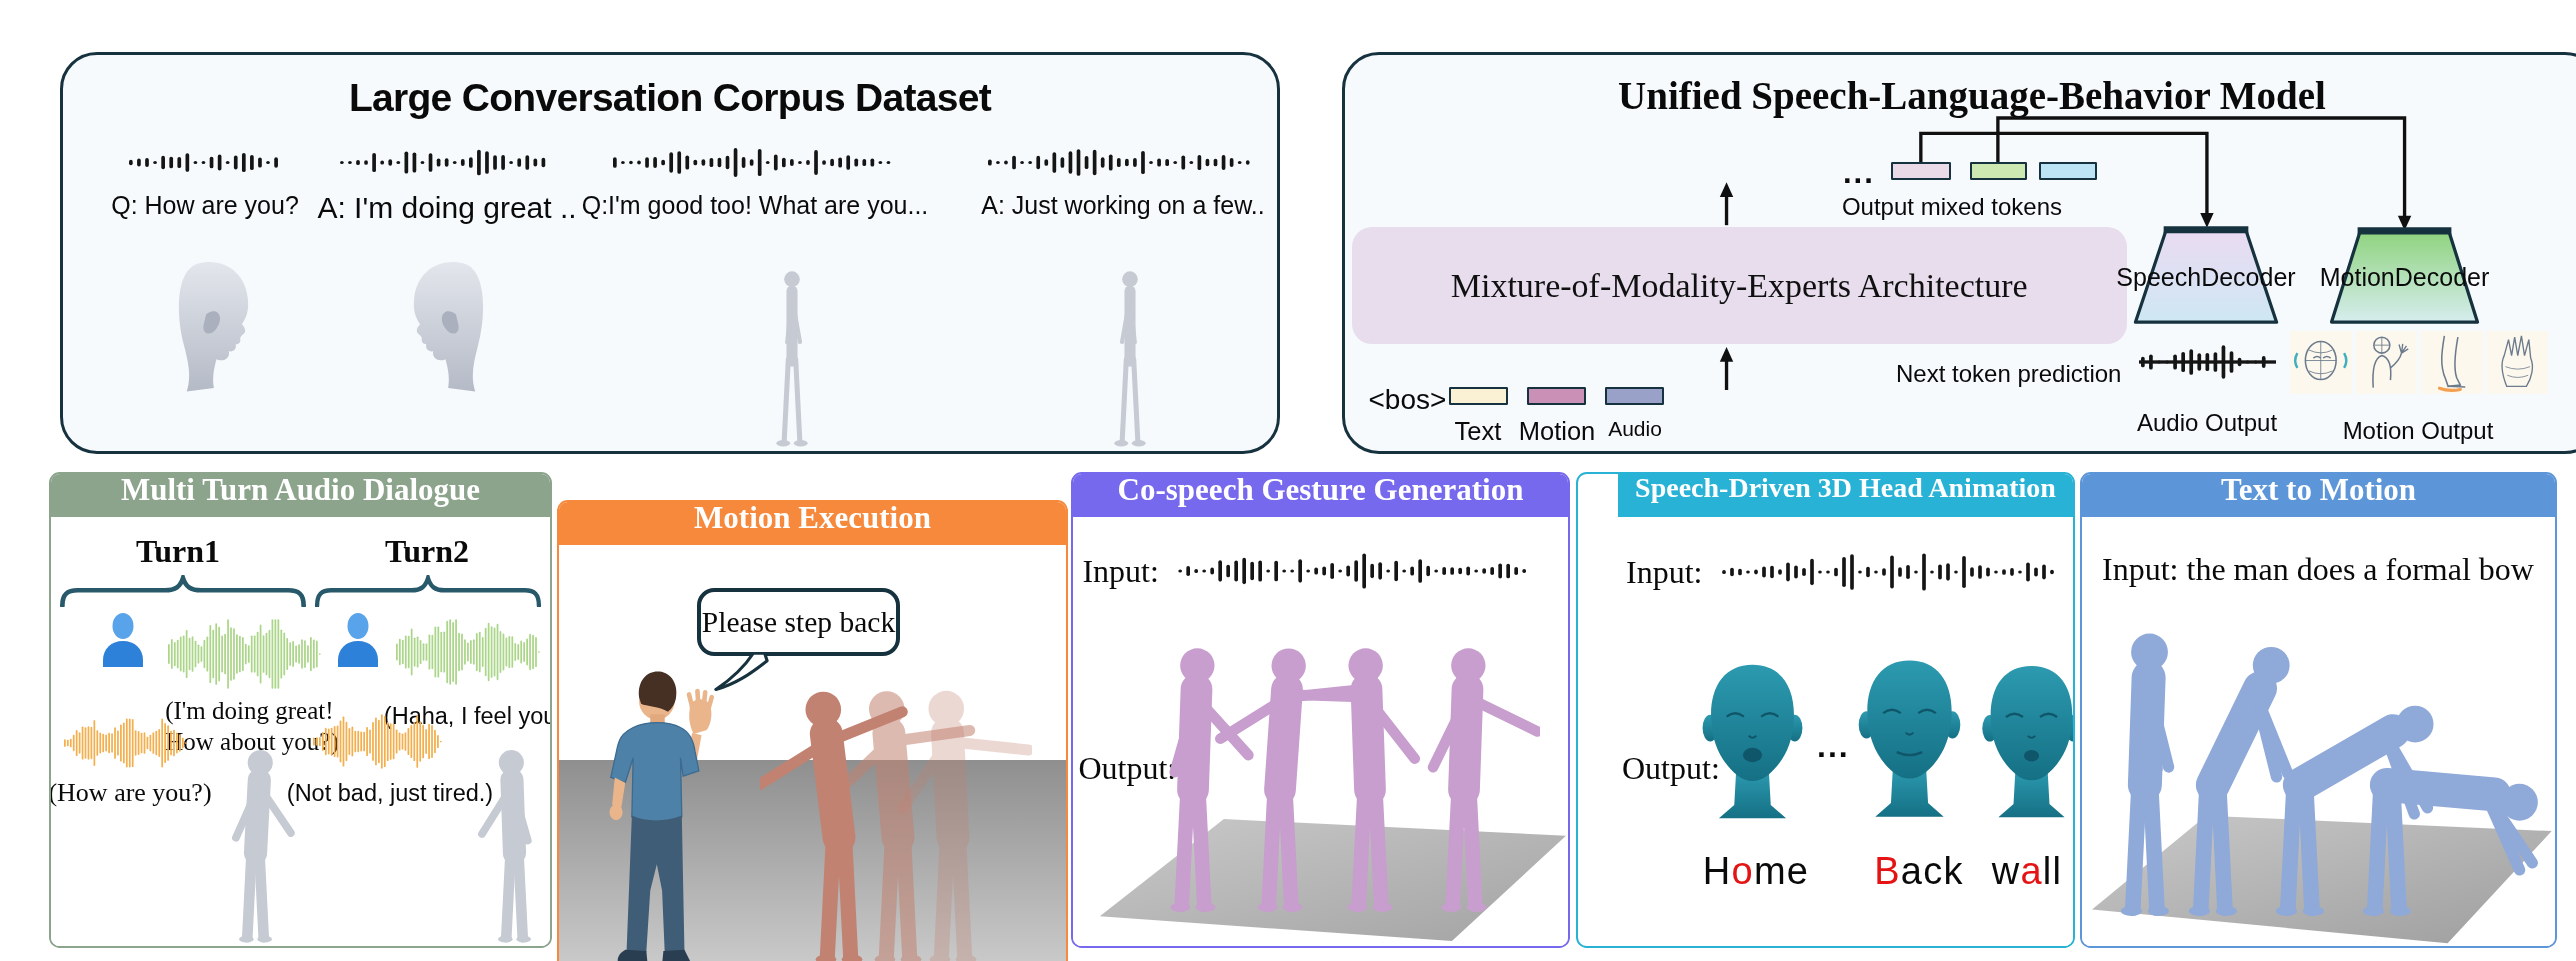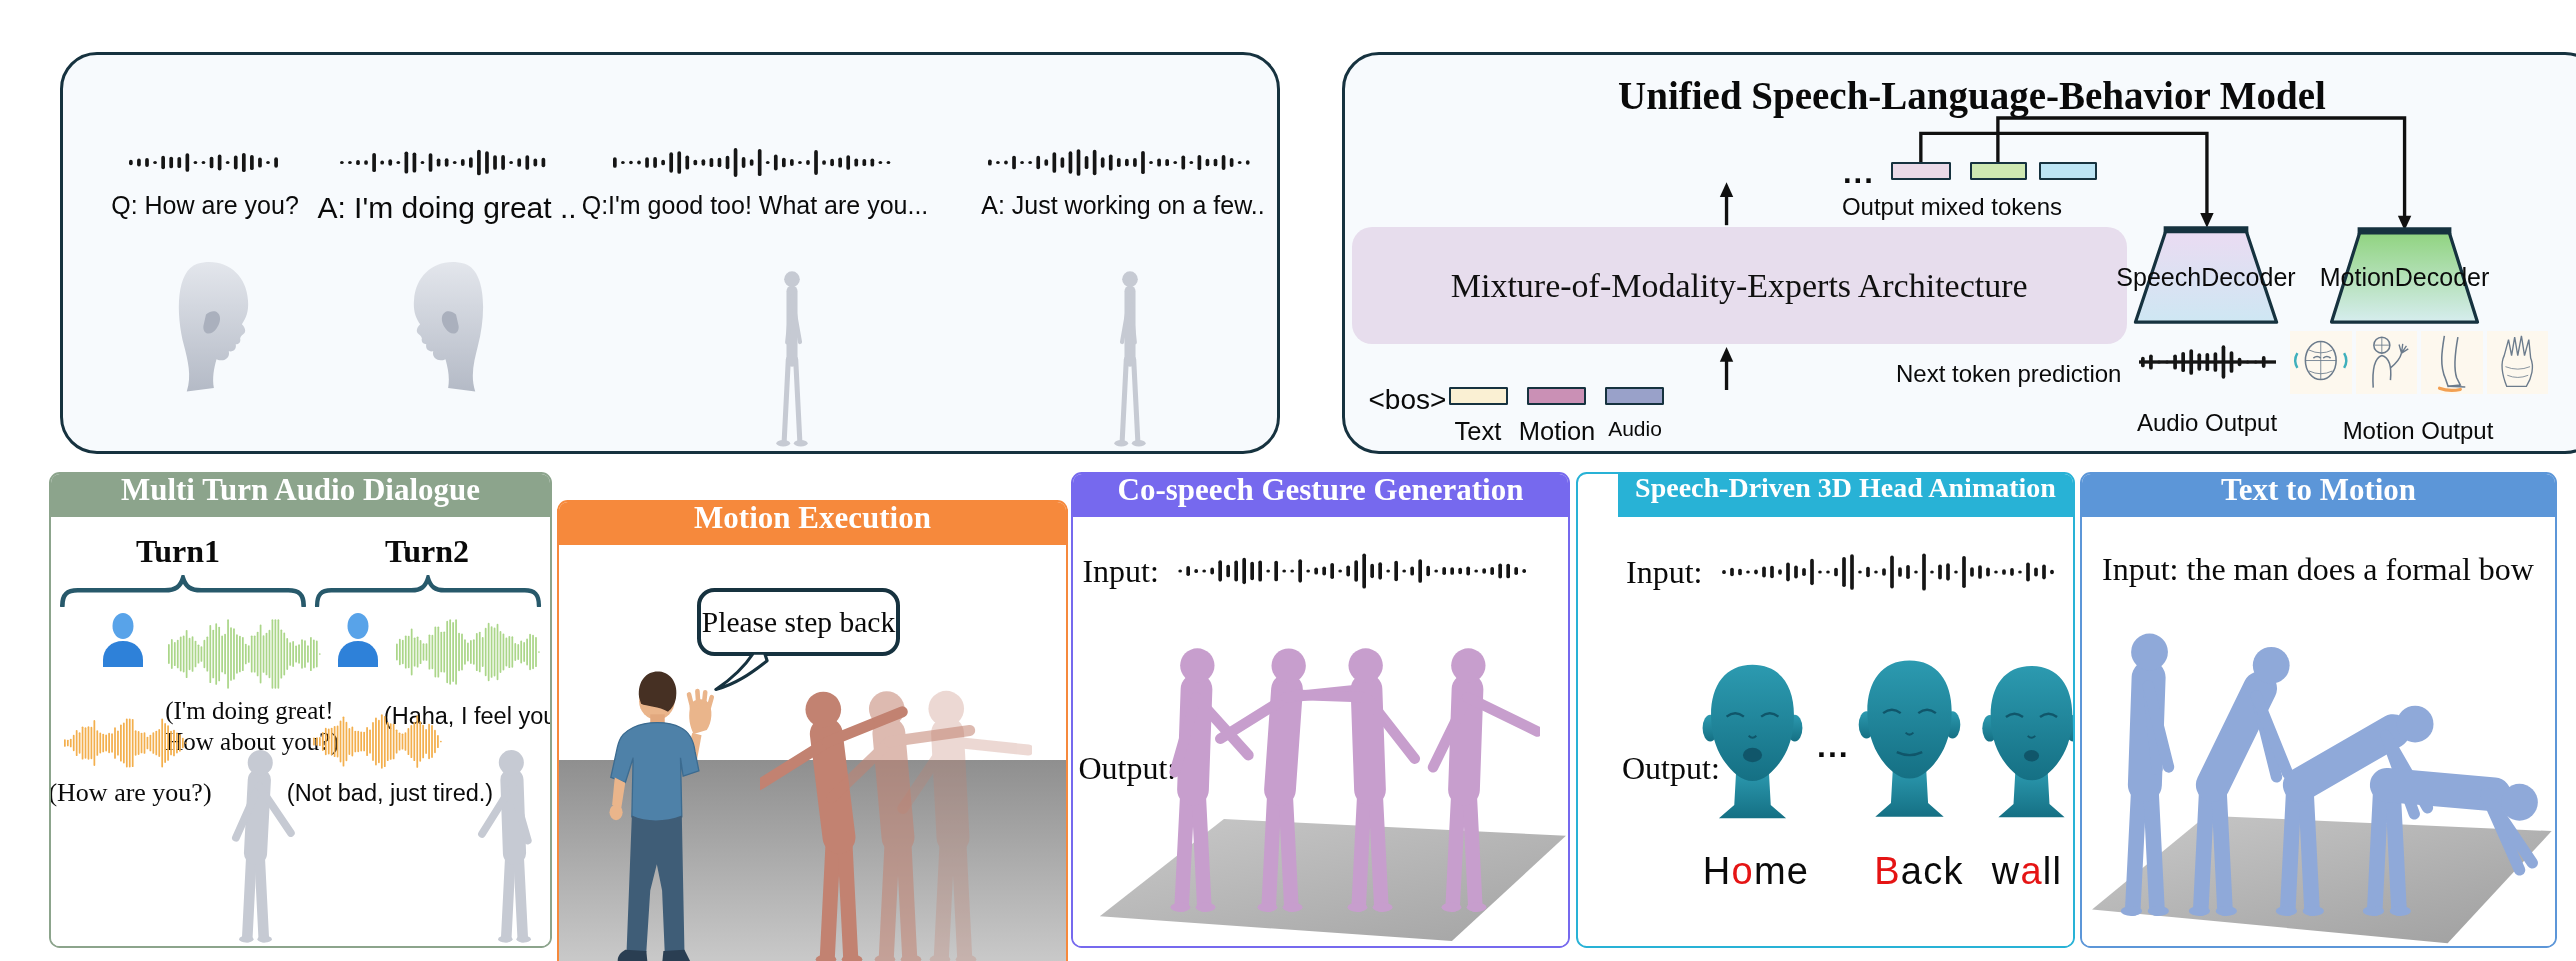--- a/index.html
+++ b/index.html
@@ -44,20 +44,21 @@
   .iolabel{position:absolute;font:400 32px/1 "Liberation Serif",serif;white-space:nowrap}
   .dots{position:absolute;font:700 31px/1 "Liberation Sans",sans-serif;letter-spacing:2px}
   .floor2{position:absolute;left:0;right:0;bottom:0;background:linear-gradient(180deg,#8f8f8f 0%,#cdcdcd 100%)}
 </style>
 </head>
 <body>
 
 <div class="canvas">
 
   <section class="bigpanel" style="left:60px;width:1220px">
+    <div class="bigtitle sans-t" style="top:21.5px">Large Conversation Corpus Dataset</div>
 
     <div class="wave" style="left:64px;top:92px;width:158px;height:31px">
         <svg width="158" height="31" viewBox="0 0 235 46">
           <rect x="3" y="19.066529771770906" width="5.5" height="7.8669404564581855" rx="2.75" fill="#151515"></rect>
           <rect x="15" y="17.222443052619063" width="5.5" height="11.555113894761872" rx="2.75" fill="#151515"></rect>
           <rect x="27" y="16.47484984238499" width="5.5" height="13.050300315230016" rx="2.75" fill="#151515"></rect>
           <rect x="39" y="20.75" width="5.5" height="4.5" rx="2.75" fill="#151515"></rect>
           <rect x="51" y="13.127874277837268" width="5.5" height="19.744251444325464" rx="2.75" fill="#151515"></rect>
           <rect x="63" y="14.30041816522485" width="5.5" height="17.3991636695503" rx="2.75" fill="#151515"></rect>
           <rect x="75" y="14.64874684997334" width="5.5" height="16.70250630005332" rx="2.75" fill="#151515"></rect>

